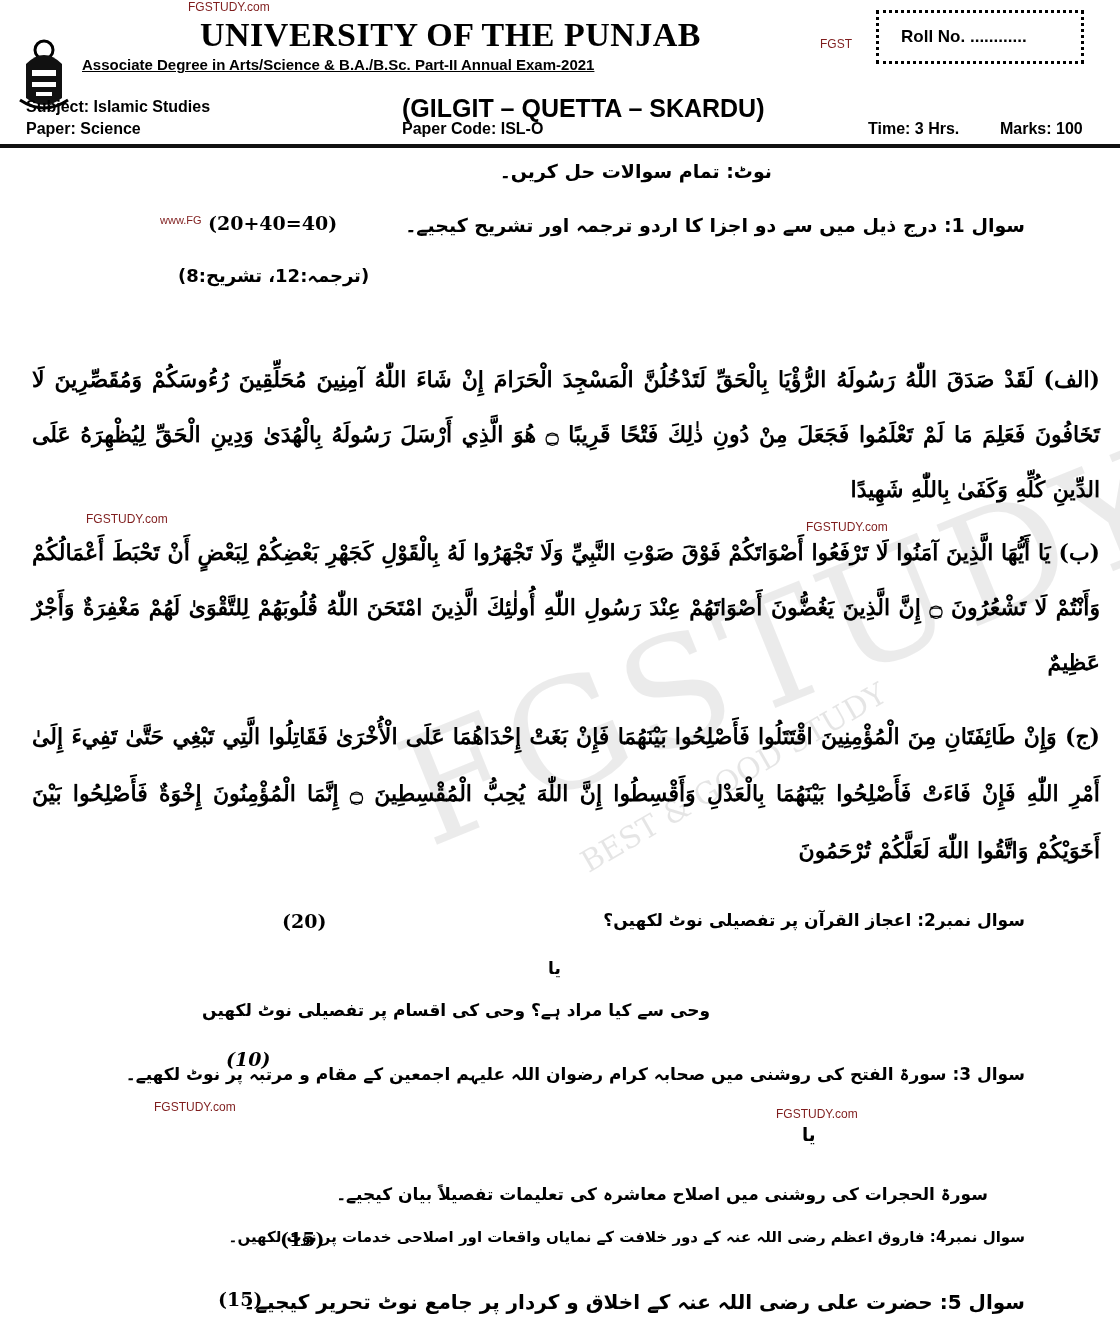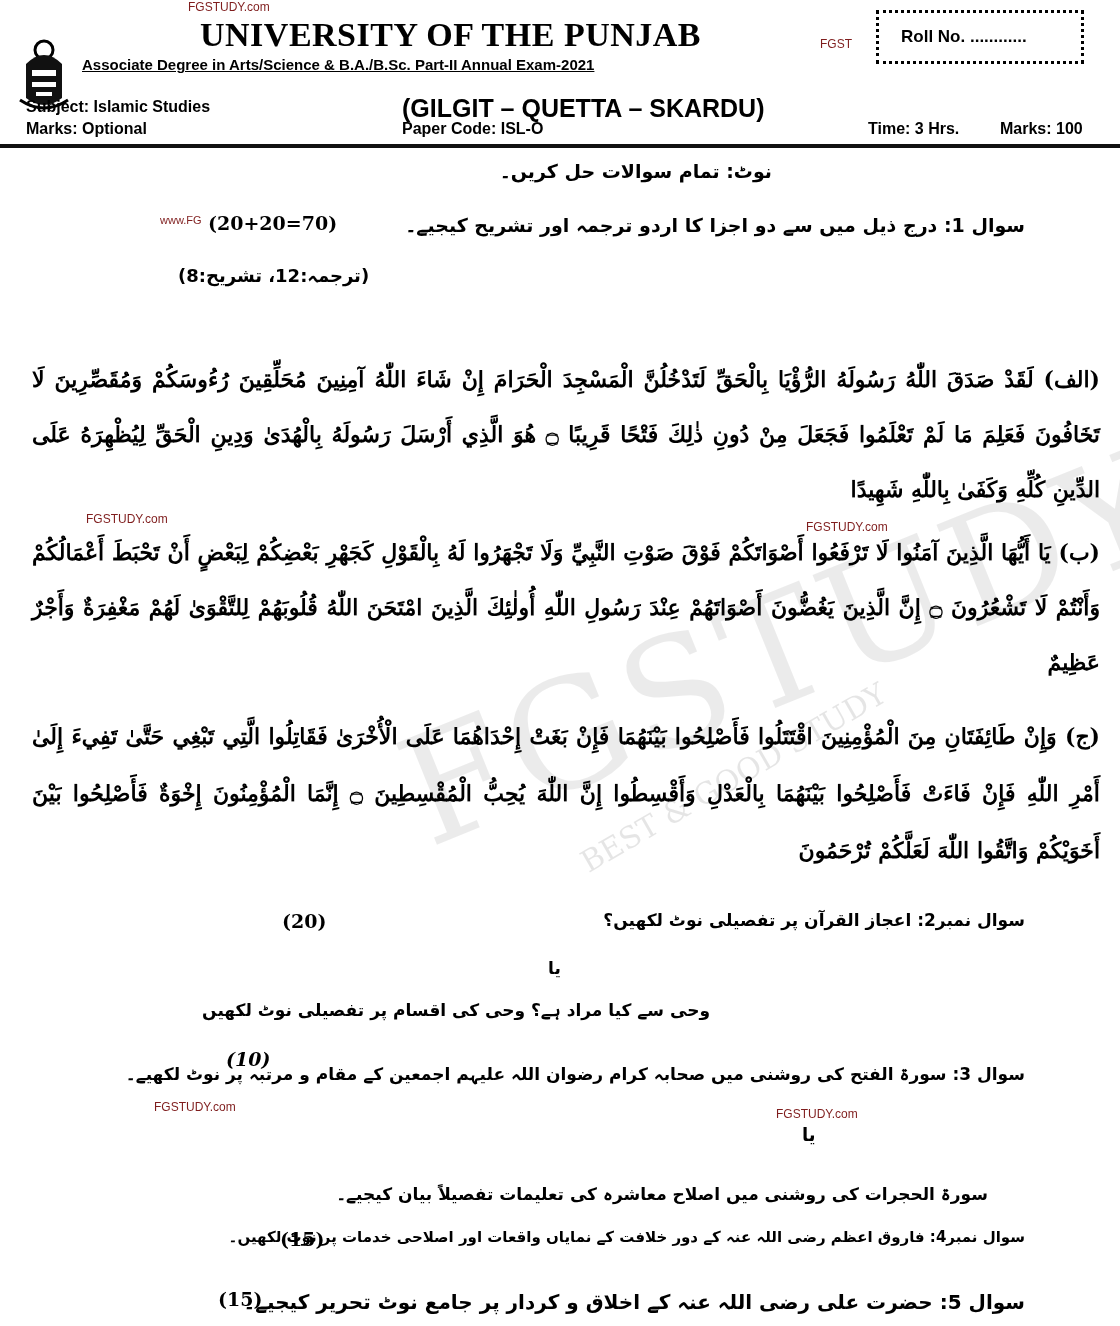--- a/index.html
+++ b/index.html
@@ -39,32 +39,32 @@
 </svg>
 
 <div class="abs title" style="left:200px;top:16px;">UNIVERSITY OF THE PUNJAB</div>
 <div class="abs subtitle" style="left:82px;top:56px;">Associate Degree in Arts/Science &amp; B.A./B.Sc. Part-II Annual Exam-2021</div>
 
 <div class="abs rollbox" style="left:876px;top:10px;">
   <span class="hdr" style="font-size:17px;">Roll No. ............</span>
 </div>
 
 <div class="abs hdr" style="left:26px;top:98px;">Subject: Islamic Studies</div>
-<div class="abs hdr" style="left:26px;top:120px;">Marks: Optional</div>
+<div class="abs hdr" style="left:26px;top:120px;">Paper: Science</div>
 <div class="abs hdr-big" style="left:402px;top:94px;">(GILGIT – QUETTA – SKARDU)</div>
 <div class="abs hdr" style="left:402px;top:120px;">Paper Code: ISL-O</div>
 <div class="abs hdr" style="left:868px;top:120px;">Time: 3 Hrs.</div>
 <div class="abs hdr" style="left:1000px;top:120px;">Marks: 100</div>
 
 <div class="abs rule" style="top:144px;"></div>
 
 <div class="abs urdu" style="right:348px;top:160px;font-size:19px;margin-left:40px;">نوٹ: تمام سوالات حل کریں۔</div>
 
 <div class="abs wm-small" style="left:160px;top:214px;font-size:11px;">www.FG</div>
-<div class="abs marks" style="left:208px;top:212px;">(20+20=70)</div>
+<div class="abs marks" style="left:208px;top:212px;">(20+40=40)</div>
 <div class="abs urdu" style="right:95px;top:214px;font-size:19px;">سوال 1: درج ذیل میں سے دو اجزا کا اردو ترجمہ اور تشریح کیجیے۔</div>
 <div class="abs urdu" style="left:178px;top:265px;font-size:18px;">(ترجمہ:12، تشریح:8)</div>
 
 <div class="abs arabic" style="left:32px;top:352px;width:1068px;line-height:55px;">(الف) لَقَدْ صَدَقَ اللّٰهُ رَسُولَهُ الرُّؤْيَا بِالْحَقِّ لَتَدْخُلُنَّ الْمَسْجِدَ الْحَرَامَ إِنْ شَاءَ اللّٰهُ آمِنِينَ مُحَلِّقِينَ رُءُوسَكُمْ وَمُقَصِّرِينَ لَا تَخَافُونَ فَعَلِمَ مَا لَمْ تَعْلَمُوا فَجَعَلَ مِنْ دُونِ ذٰلِكَ فَتْحًا قَرِيبًا ۝ هُوَ الَّذِي أَرْسَلَ رَسُولَهُ بِالْهُدَىٰ وَدِينِ الْحَقِّ لِيُظْهِرَهُ عَلَى الدِّينِ كُلِّهِ وَكَفَىٰ بِاللّٰهِ شَهِيدًا</div>
 
 <div class="abs wm-small" style="left:86px;top:512px;">FGSTUDY.com</div>
 <div class="abs wm-small" style="left:806px;top:520px;">FGSTUDY.com</div>
 
 <div class="abs arabic" style="left:32px;top:525px;width:1068px;line-height:55px;">(ب) يَا أَيُّهَا الَّذِينَ آمَنُوا لَا تَرْفَعُوا أَصْوَاتَكُمْ فَوْقَ صَوْتِ النَّبِيِّ وَلَا تَجْهَرُوا لَهُ بِالْقَوْلِ كَجَهْرِ بَعْضِكُمْ لِبَعْضٍ أَنْ تَحْبَطَ أَعْمَالُكُمْ وَأَنْتُمْ لَا تَشْعُرُونَ ۝ إِنَّ الَّذِينَ يَغُضُّونَ أَصْوَاتَهُمْ عِنْدَ رَسُولِ اللّٰهِ أُولٰئِكَ الَّذِينَ امْتَحَنَ اللّٰهُ قُلُوبَهُمْ لِلتَّقْوَىٰ لَهُمْ مَغْفِرَةٌ وَأَجْرٌ عَظِيمٌ</div>
 

